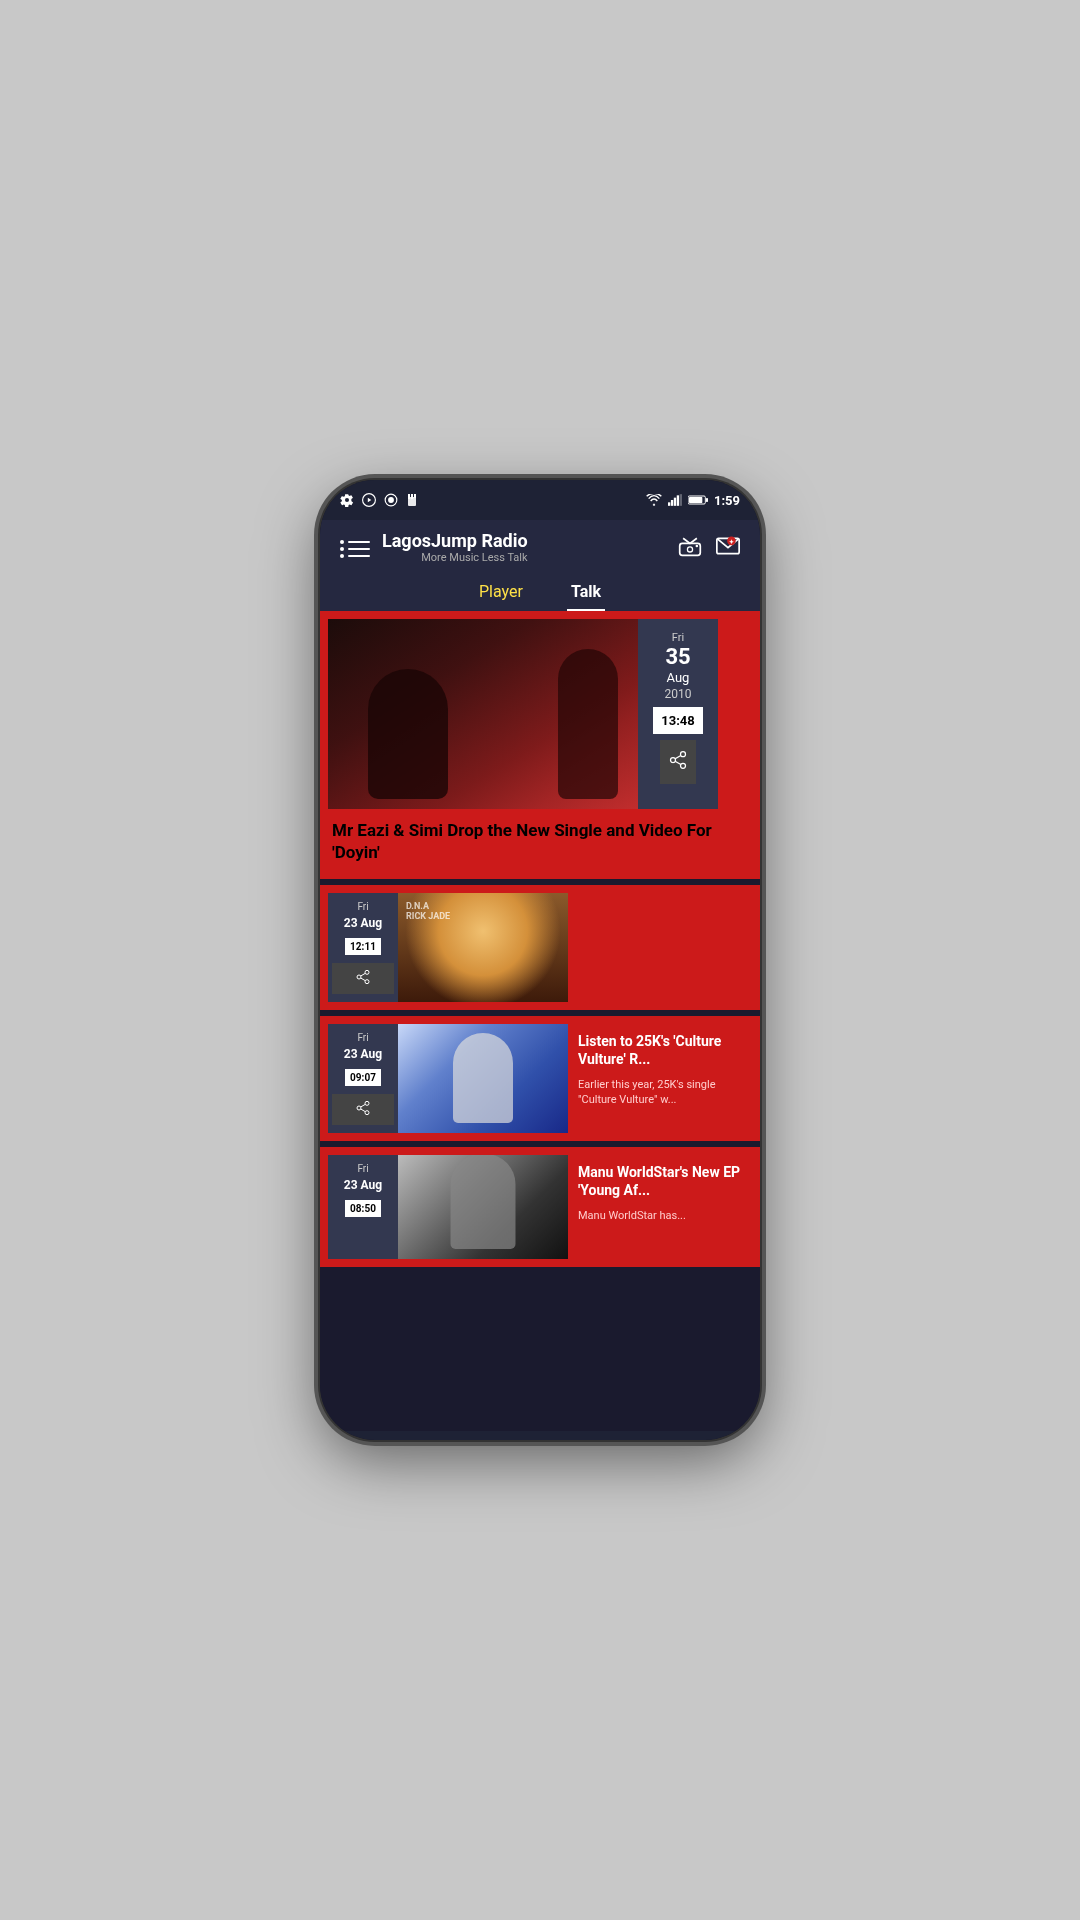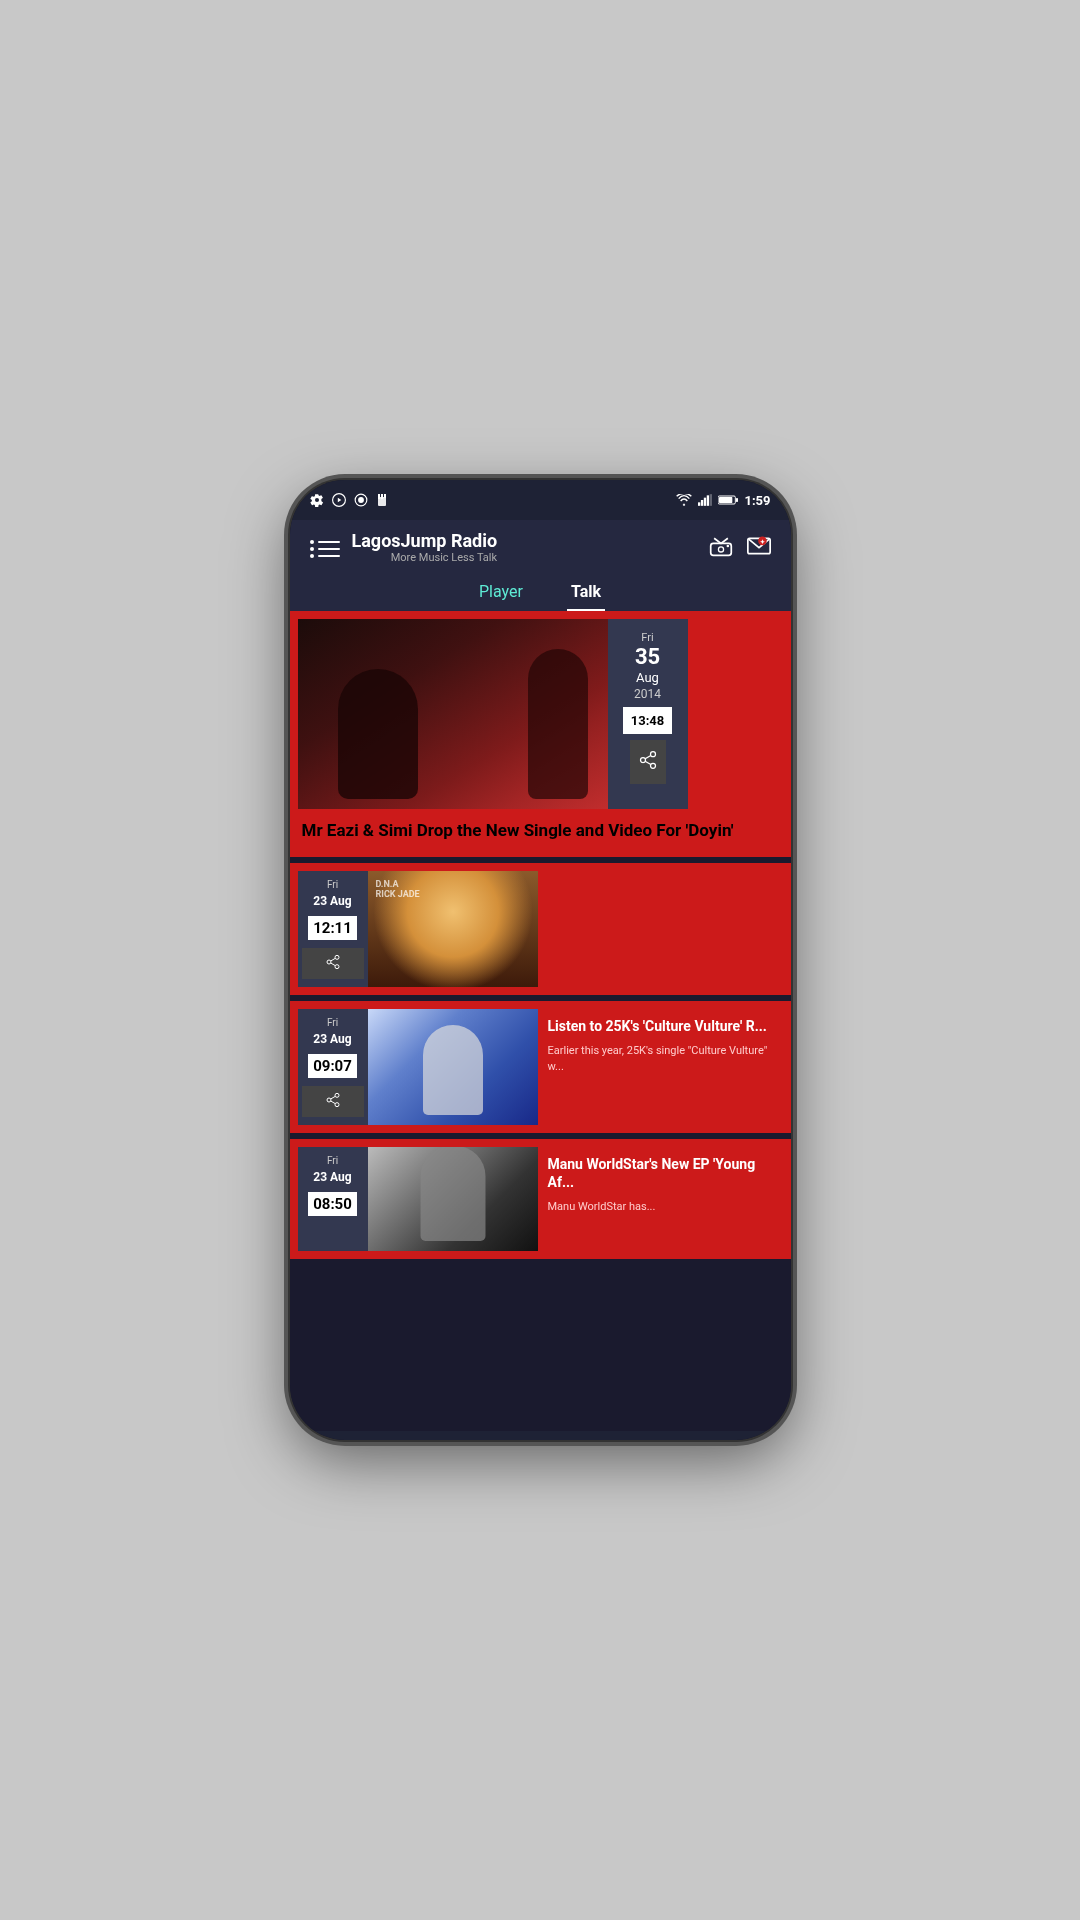--- a/index.html
+++ b/index.html
@@ -8,21 +8,21 @@
     body {
       background: #c8c8c8;
       display: flex;
       justify-content: center;
       align-items: center;
       min-height: 100vh;
       font-family: 'Roboto', Arial, sans-serif;
     }
 
     .phone-frame {
-      width: 501px;
+      width: 440px;
       height: 960px;
       background: #1a1a2e;
       border-radius: 55px;
       position: relative;
       box-shadow: 0 0 0 2px #333, 0 0 0 6px #555, 0 20px 60px rgba(0,0,0,0.5);
       overflow: hidden;
     }
 
     .phone-screen {
       position: absolute;
@@ -126,21 +126,21 @@
     
     .tabs {
       background: #252840;
       display: flex;
       justify-content: center;
       gap: 40px;
       padding: 10px 0 0 0;
     }
 
     .tab {
-      color: #5eead4;
+      color: #fde047;
       font-size: 16px;
       padding: 8px 4px;
       cursor: pointer;
       border-bottom: 2px solid transparent;
     }
 
     .tab.active {
       color: white;
       font-weight: bold;
       border-bottom: 2px solid white;
@@ -288,21 +288,21 @@
       font-size: 11px;
       color: white;
     }
 
     .news-item-left .day-name {
       font-size: 10px;
       color: #ccc;
     }
 
     .news-item-left .time-badge {
-      font-size: 15px;
+      font-size: 10px;
       padding: 3px 5px;
     }
 
     .news-item-left .share-btn {
       padding: 6px;
       font-size: 14px;
       width: 100%;
     }
 
     .news-thumbnail {
@@ -473,21 +473,21 @@
           <div class="featured-image">
             <div class="featured-image-overlay"></div>
             <div class="figure1"></div>
             <div class="figure2"></div>
           </div>
 
           <div class="date-panel">
             <span class="day-name">Fri</span>
             <span class="day-num">35</span>
             <span class="month">Aug</span>
-            <span class="year">2014</span>
+            <span class="year">2010</span>
             <div class="time-badge">13:48</div>
             <div class="share-btn">
               <svg width="20" height="20" viewBox="0 0 24 24" fill="white">
                 <circle cx="18" cy="5" r="3" stroke="white" stroke-width="1.5" fill="none"></circle>
                 <circle cx="6" cy="12" r="3" stroke="white" stroke-width="1.5" fill="none"></circle>
                 <circle cx="18" cy="19" r="3" stroke="white" stroke-width="1.5" fill="none"></circle>
                 <line x1="8.59" y1="13.51" x2="15.42" y2="17.49" stroke="white" stroke-width="1.5"></line>
                 <line x1="15.41" y1="6.51" x2="8.59" y2="10.49" stroke="white" stroke-width="1.5"></line>
               </svg>
             </div>

